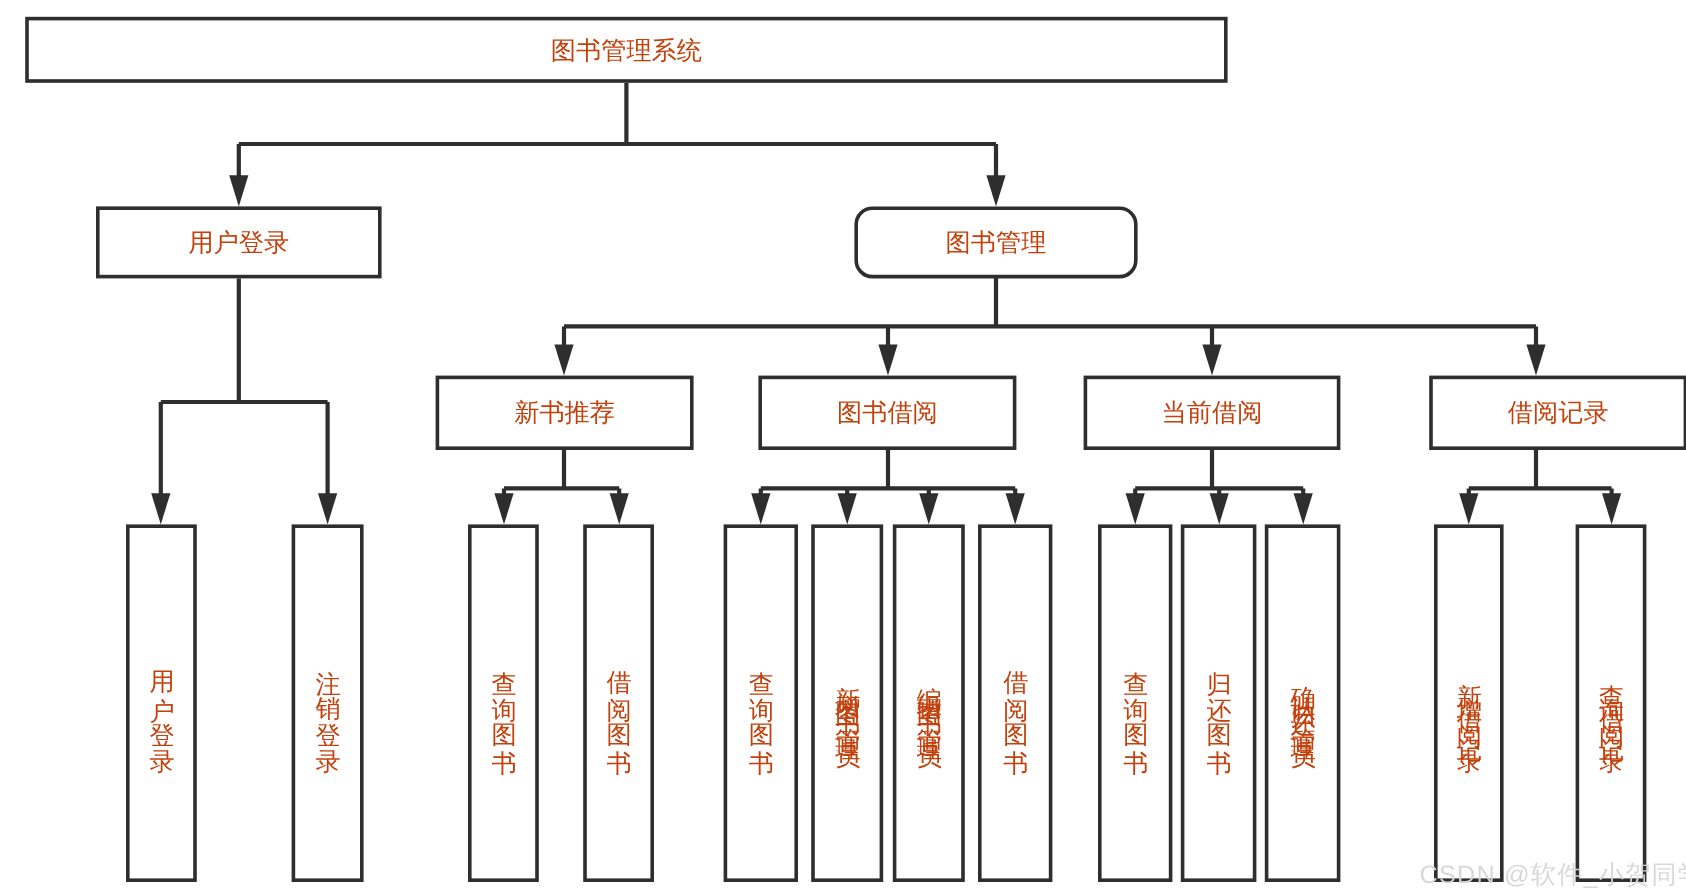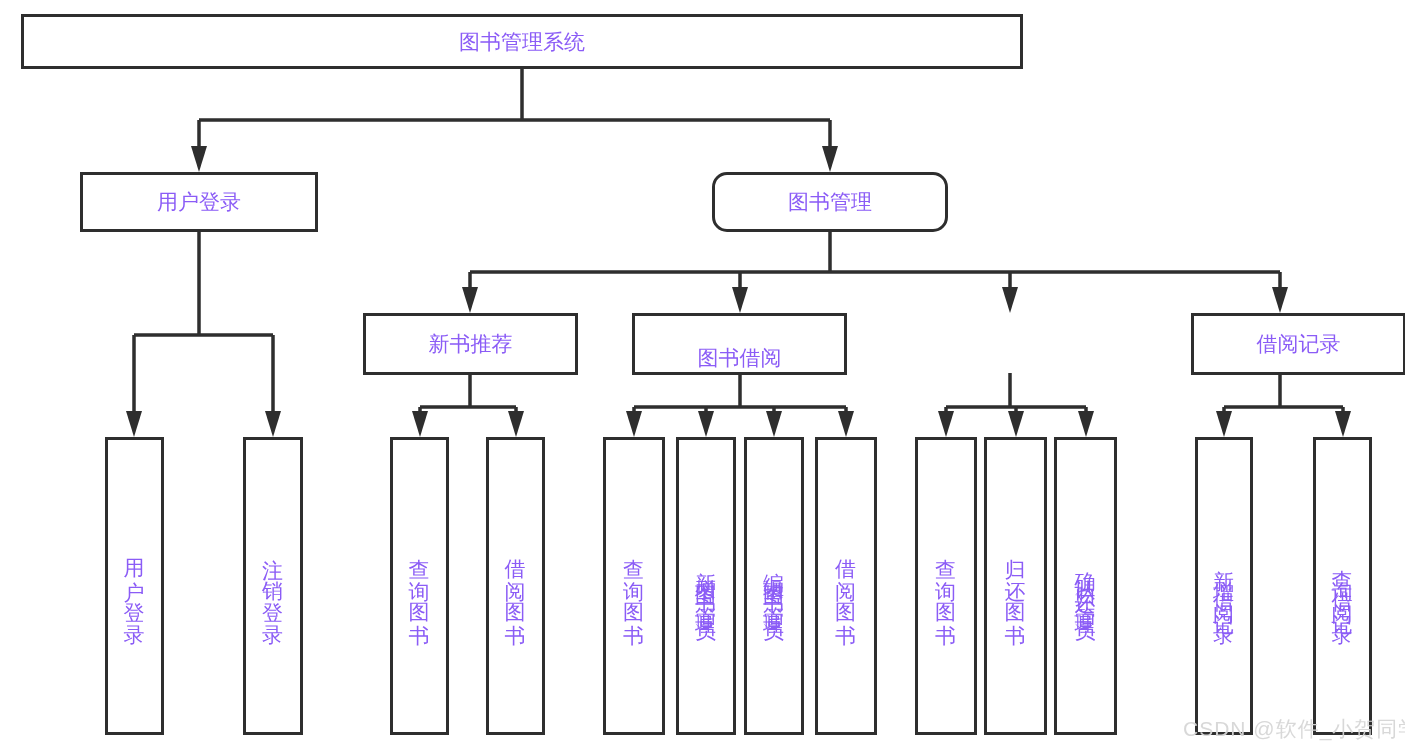--- a/index.html
+++ b/index.html
@@ -26,21 +26,21 @@
     stroke: none;
   }
   .box {
     position: absolute;
     box-sizing: border-box;
     background: #ffffff;
     border: 3px solid #2e2e2e;
     display: flex;
     align-items: center;
     justify-content: center;
-    color: #8b5cf6;
+    color: #c2410c;
     font-size: 21px;
   }
   .box .label { white-space: nowrap; }
   .box-v .label {
     writing-mode: vertical-rl;
     text-orientation: mixed;
     white-space: normal;
     line-height: 1;
   }
   .ls-wide { letter-spacing: 22px; }
@@ -119,22 +119,25 @@
   <div class="box" style="left:80px; top:172px; width:238px; height:60px;">
     <span class="label">用户登录</span>
   </div>
   <div class="box" style="left:712px; top:172px; width:236px; height:60px;border-radius:15px;">
     <span class="label">图书管理</span>
   </div>
 
   <div class="box" style="left:363px; top:313px; width:215px; height:62px;font-family:Liberation Serif, serif;">
     <span class="label">新书推荐</span>
   </div>
-  <div class="box" style="left:632px; top:313px; width:215px; height:62px;align-items:flex-end;">
+  <div class="box" style="left:632px; top:313px; width:215px; height:62px;">
     <span class="label">图书借阅</span>
+  </div>
+  <div class="box" style="left:903px; top:313px; width:214px; height:62px;">
+    <span class="label">当前借阅</span>
   </div>
   <div class="box" style="left:1172px; top:313px; width:215px; height:62px;margin-left:19px;">
     <span class="label">借阅记录</span>
   </div>
 
   <div class="box box-v" style="left:105px; top:437px; width:59px; height:298px;">
     <span class="label ls-wide">用户登录</span>
   </div>
   <div class="box box-v" style="left:243px; top:437px; width:60px; height:298px;">
     <span class="label ls-wide">注销登录</span>

